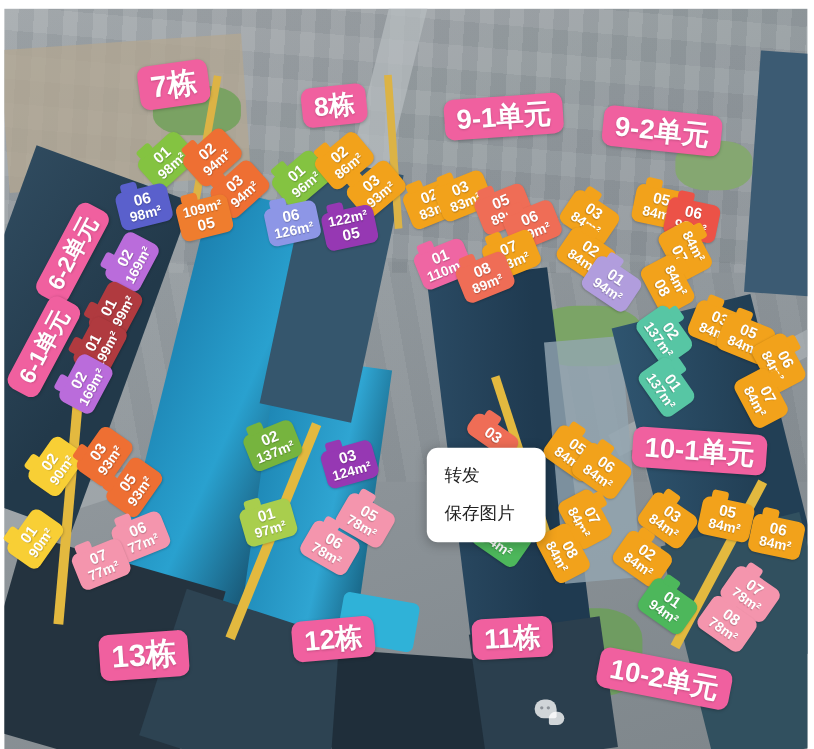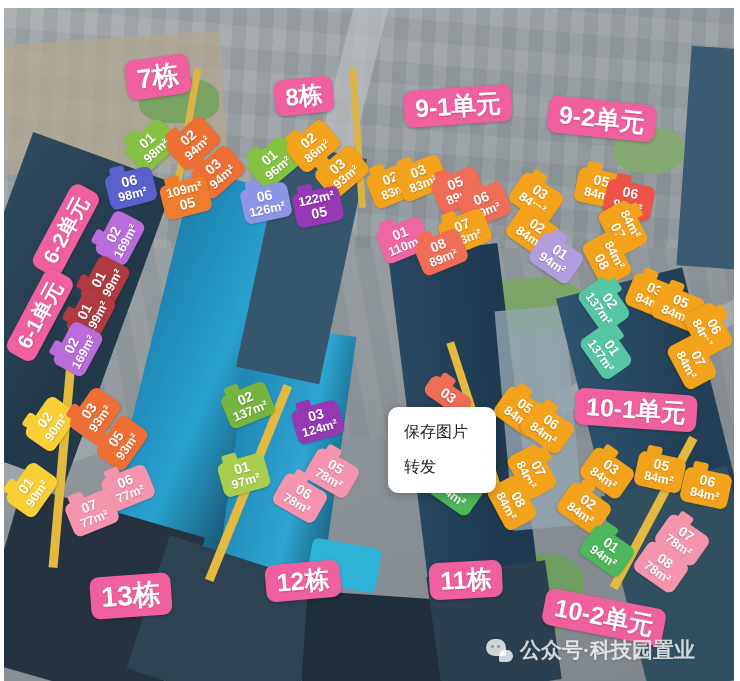--- a/index.html
+++ b/index.html
@@ -322,25 +322,24 @@
     <span class="u">07</span>
     <span class="s">78m²</span>
   </div>
     <div class="unit" style="left: 661px; top: 567px; transform: translate(-50%, -50%) rotate(35deg); background: rgb(244, 149, 173);">
     <span class="u">08</span>
     <span class="s">78m²</span>
   </div>
   </div>
 
 <div id="menu">
+  <div class="menu-item">转发</div>
   <div class="menu-item">保存图片</div>
-  <div class="menu-item">转发</div>
 </div>
 
 <div id="wm">
   <span class="wx">
     <span class="b1"></span>
       <span class="b2"></span>
       <span class="e1"></span>
       <span class="e2"></span>
   </span>
-  <span>公众号·科技园置业</span>
 </div>
 
 </body></html>

